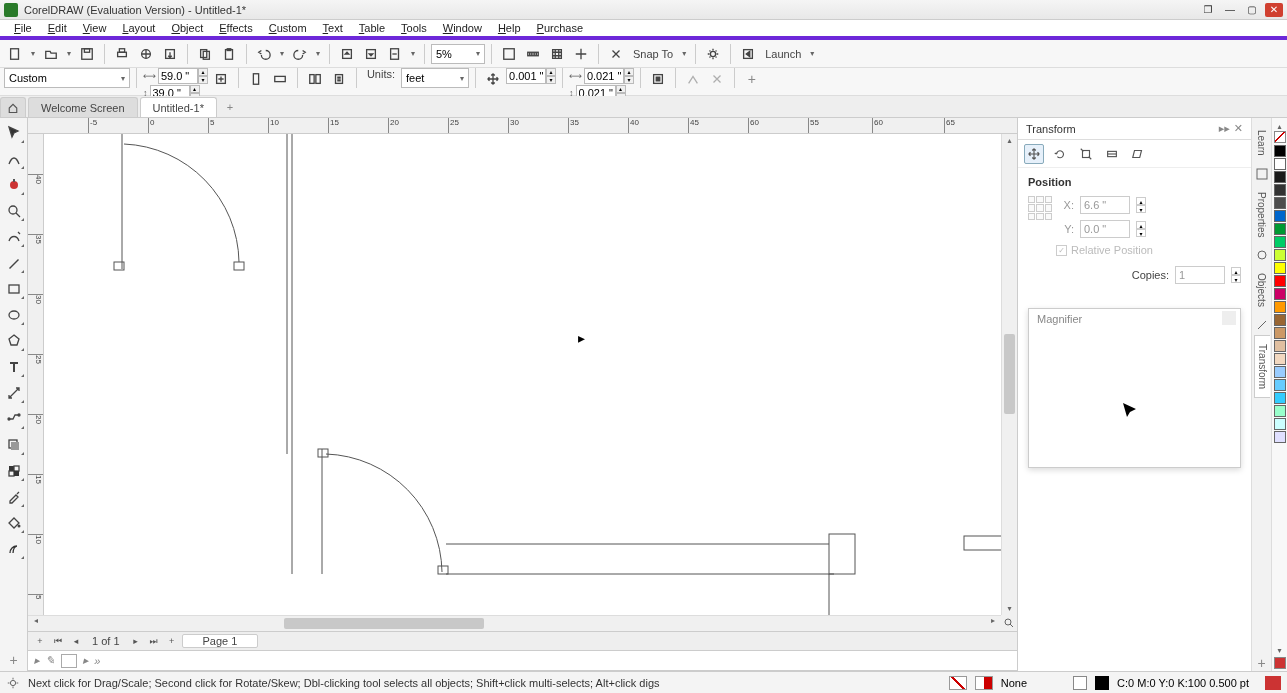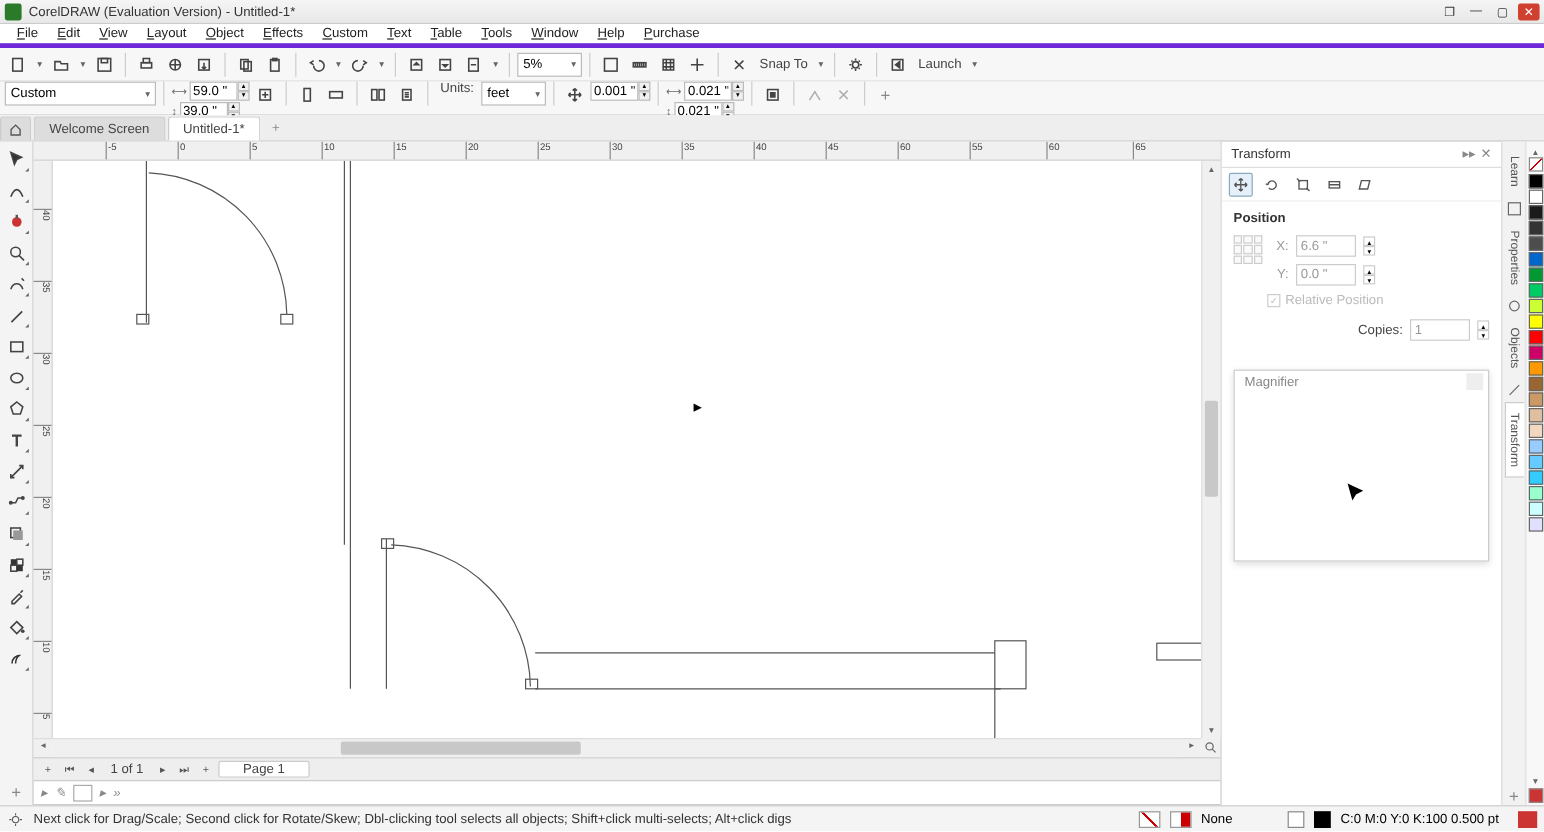--- a/index.html
+++ b/index.html
@@ -332,21 +332,21 @@
       </svg>
     </div>
   <div class="tb-btn">
       <svg viewBox="0 0 16 16">
         <rect x="4" y="3" width="8" height="10"></rect>
         <path d="M6 6h4M6 8h4M6 10h4"></path>
       </svg>
     </div>
   <div class="tb-sep"></div>
   <span class="tb-label">Units:</span>
-  <div class="combo" style="width:54px">
+  <div class="combo" style="width:68px">
       <span>feet</span>
       <span class="dd">▾</span>
     </div>
   <div class="tb-sep"></div>
   <div class="tb-btn">
       <svg viewBox="0 0 16 16">
         <path d="M8 2v12M2 8h12M8 2l-2 2M8 2l2 2M8 14l-2-2M8 14l2-2M2 8l2-2M2 8l2 2M14 8l-2-2M14 8l-2 2"></path>
       </svg>
     </div>
   <div class="spinner">

